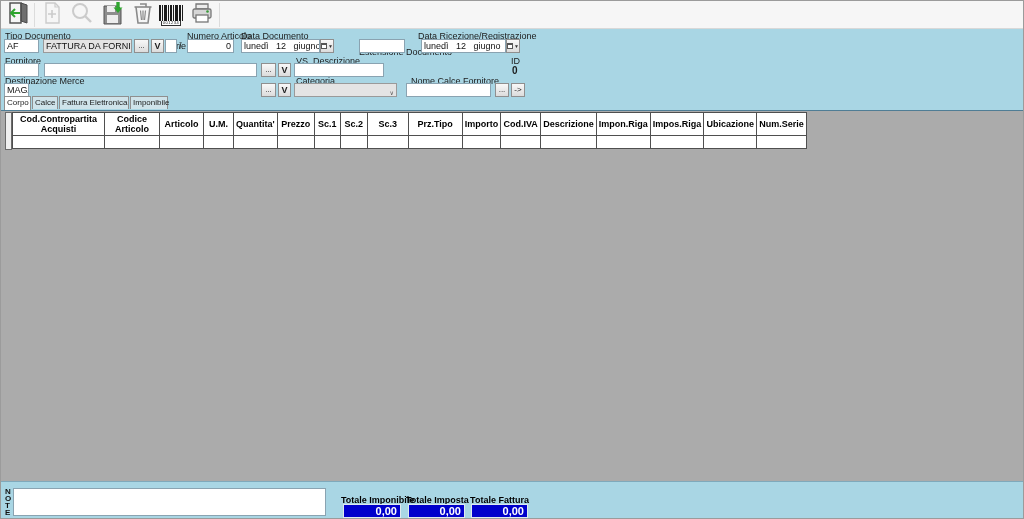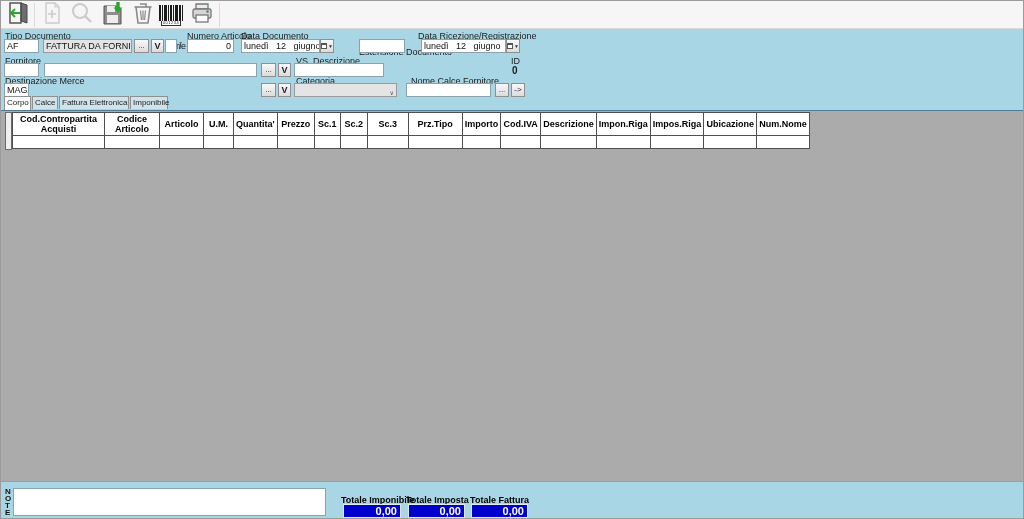--- a/index.html
+++ b/index.html
@@ -256,21 +256,21 @@
           <th style="width:26px">Sc.1</th>
           <th style="width:27px">Sc.2</th>
           <th style="width:41px">Sc.3</th>
           <th style="width:54px">Prz.Tipo</th>
           <th style="width:37px">Importo</th>
           <th style="width:40px">Cod.IVA</th>
           <th style="width:52px">Descrizione</th>
           <th style="width:53px">Impon.Riga</th>
           <th style="width:52px">Impos.Riga</th>
           <th style="width:53px">Ubicazione</th>
-          <th style="width:45px">Num.Nome</th>
+          <th style="width:45px">Num.Serie</th>
         </tr>
       </thead>
       <tbody>
         <tr>
           <td></td>
             <td></td>
             <td></td>
             <td></td>
             <td></td>
             <td></td>

